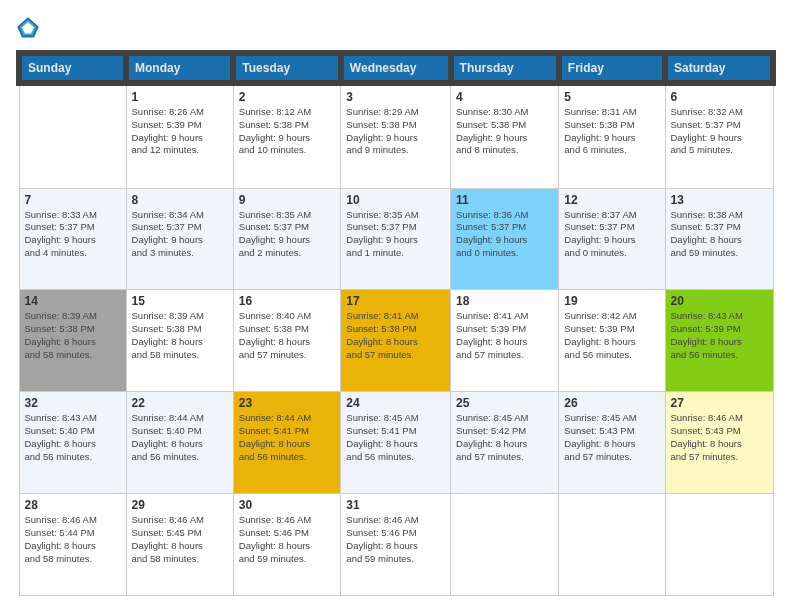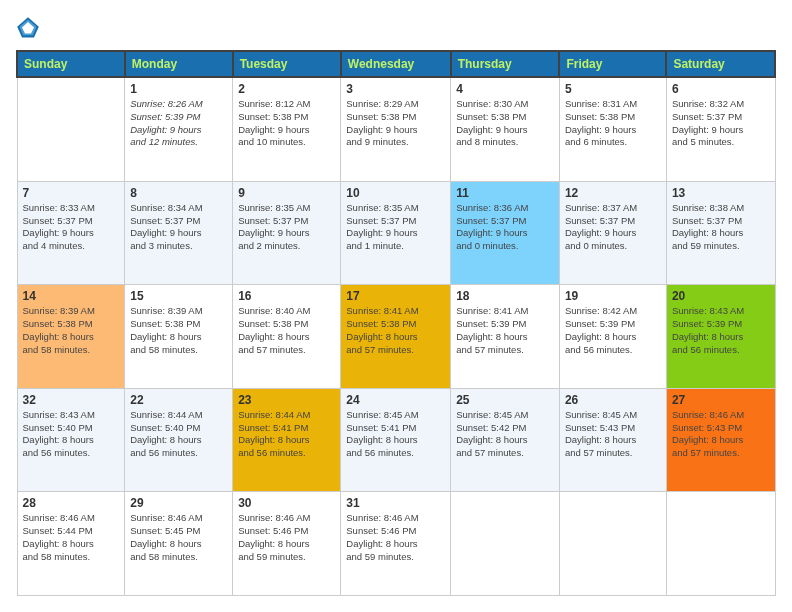--- a/index.html
+++ b/index.html
@@ -45,26 +45,26 @@
       font-size: 14px;
       color: #555;
     }
     .calendar {
       width: 100%;
       border-collapse: collapse;
       flex: 1;
     }
     .calendar th {
       background: #1a6faf;
-      color: #bef264;
+      color: #e5e5e5;
       font-size: 12px;
       font-weight: bold;
       padding: 5px 6px;
       text-align: left;
-      border: 2px solid #404040;
+      border: 6px solid #404040;
     }
     .calendar td {
       border: 1px solid #ccc;
       vertical-align: top;
       padding: 4px 5px;
       width: 113px;
       min-height: 80px;
       font-size: 10px;
       color: #333;
     }
@@ -126,21 +126,21 @@
           <th>Thursday</th>
           <th>Friday</th>
           <th>Saturday</th>
         </tr>
     </thead>
     <tbody id="calendar-body">
     <tr>
           <td class="empty-cell"></td>
           <td style="background: rgb(255, 255, 255);">
             <span class="day-num">1</span>
-            <div class="day-info" style="white-space: pre-line; font-style: italic;">Sunrise: 8:26 AM
+            <div class="day-info" style="white-space: pre-line;">Sunrise: 8:26 AM
 Sunset: 5:39 PM
 Daylight: 9 hours
 and 12 minutes.</div>
           </td>
           <td style="background: rgb(255, 255, 255);">
             <span class="day-num">2</span>
             <div class="day-info" style="white-space: pre-line;">Sunrise: 8:12 AM
 Sunset: 5:38 PM
 Daylight: 9 hours
 and 10 minutes.</div>
@@ -219,21 +219,21 @@
           </td>
           <td style="background: rgb(240, 245, 251);">
             <span class="day-num">13</span>
             <div class="day-info" style="white-space: pre-line;">Sunrise: 8:38 AM
 Sunset: 5:37 PM
 Daylight: 8 hours
 and 59 minutes.</div>
           </td>
         </tr>
         <tr>
-          <td style="background: #fdba74;">
+          <td style="background: #a3a3a3;">
             <span class="day-num">14</span>
             <div class="day-info" style="white-space: pre-line;">Sunrise: 8:39 AM
 Sunset: 5:38 PM
 Daylight: 8 hours
 and 58 minutes.</div>
           </td>
           <td style="background: rgb(255, 255, 255);">
             <span class="day-num">15</span>
             <div class="day-info" style="white-space: pre-line;">Sunrise: 8:39 AM
 Sunset: 5:38 PM
@@ -312,21 +312,21 @@
 Daylight: 8 hours
 and 57 minutes.</div>
           </td>
           <td style="background: rgb(240, 245, 251);">
             <span class="day-num">26</span>
             <div class="day-info" style="white-space: pre-line;">Sunrise: 8:45 AM
 Sunset: 5:43 PM
 Daylight: 8 hours
 and 57 minutes.</div>
           </td>
-          <td style="background: #f97316;">
+          <td style="background: #fef9c3;">
             <span class="day-num">27</span>
             <div class="day-info" style="white-space: pre-line;">Sunrise: 8:46 AM
 Sunset: 5:43 PM
 Daylight: 8 hours
 and 57 minutes.</div>
           </td>
         </tr>
         <tr>
           <td style="background: rgb(255, 255, 255);">
             <span class="day-num">28</span>

